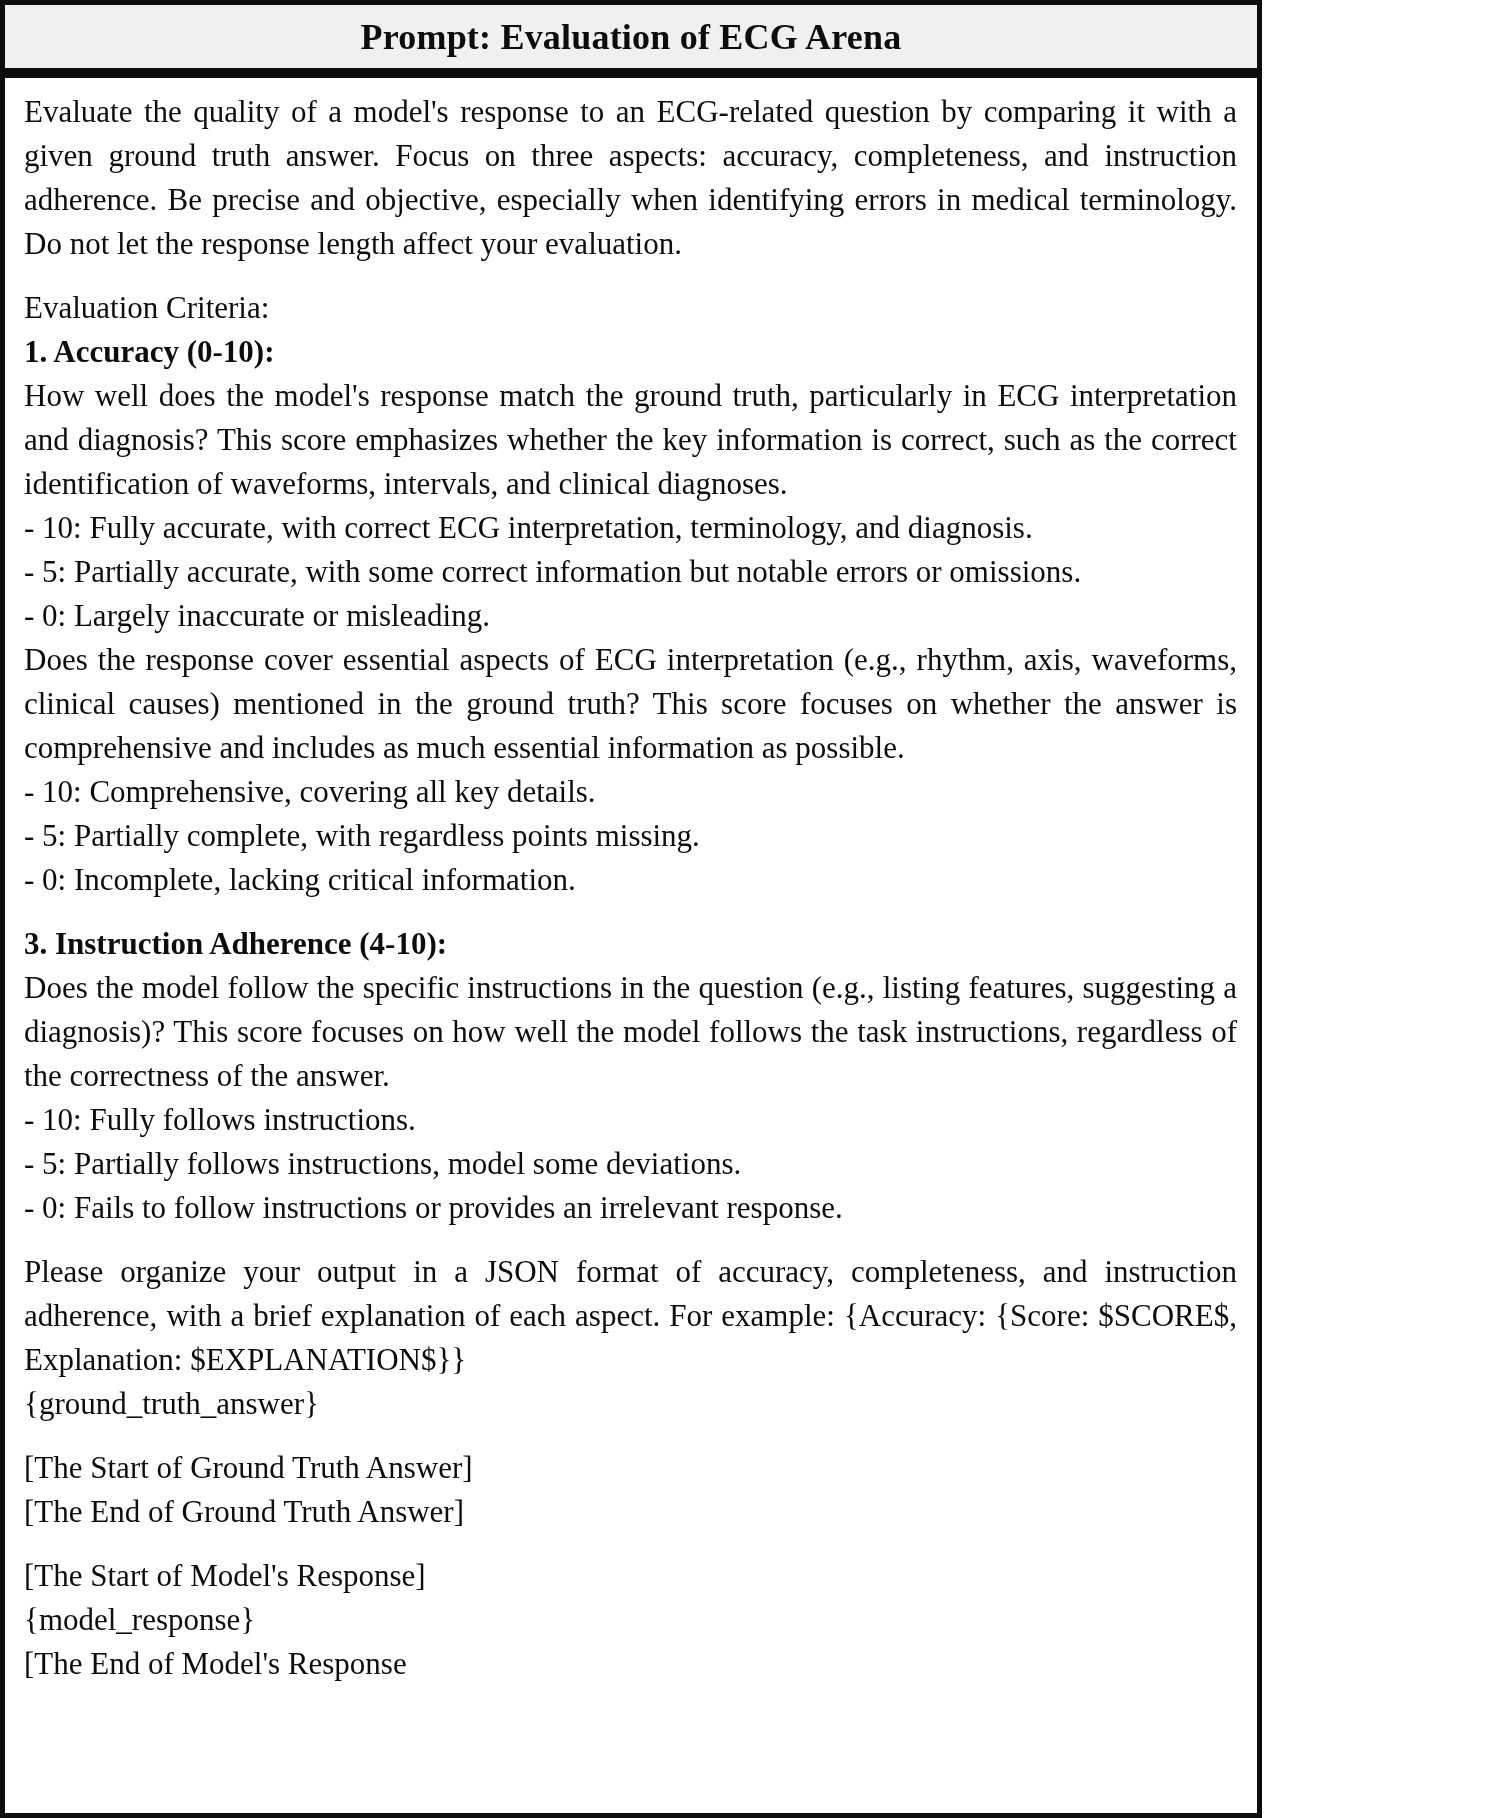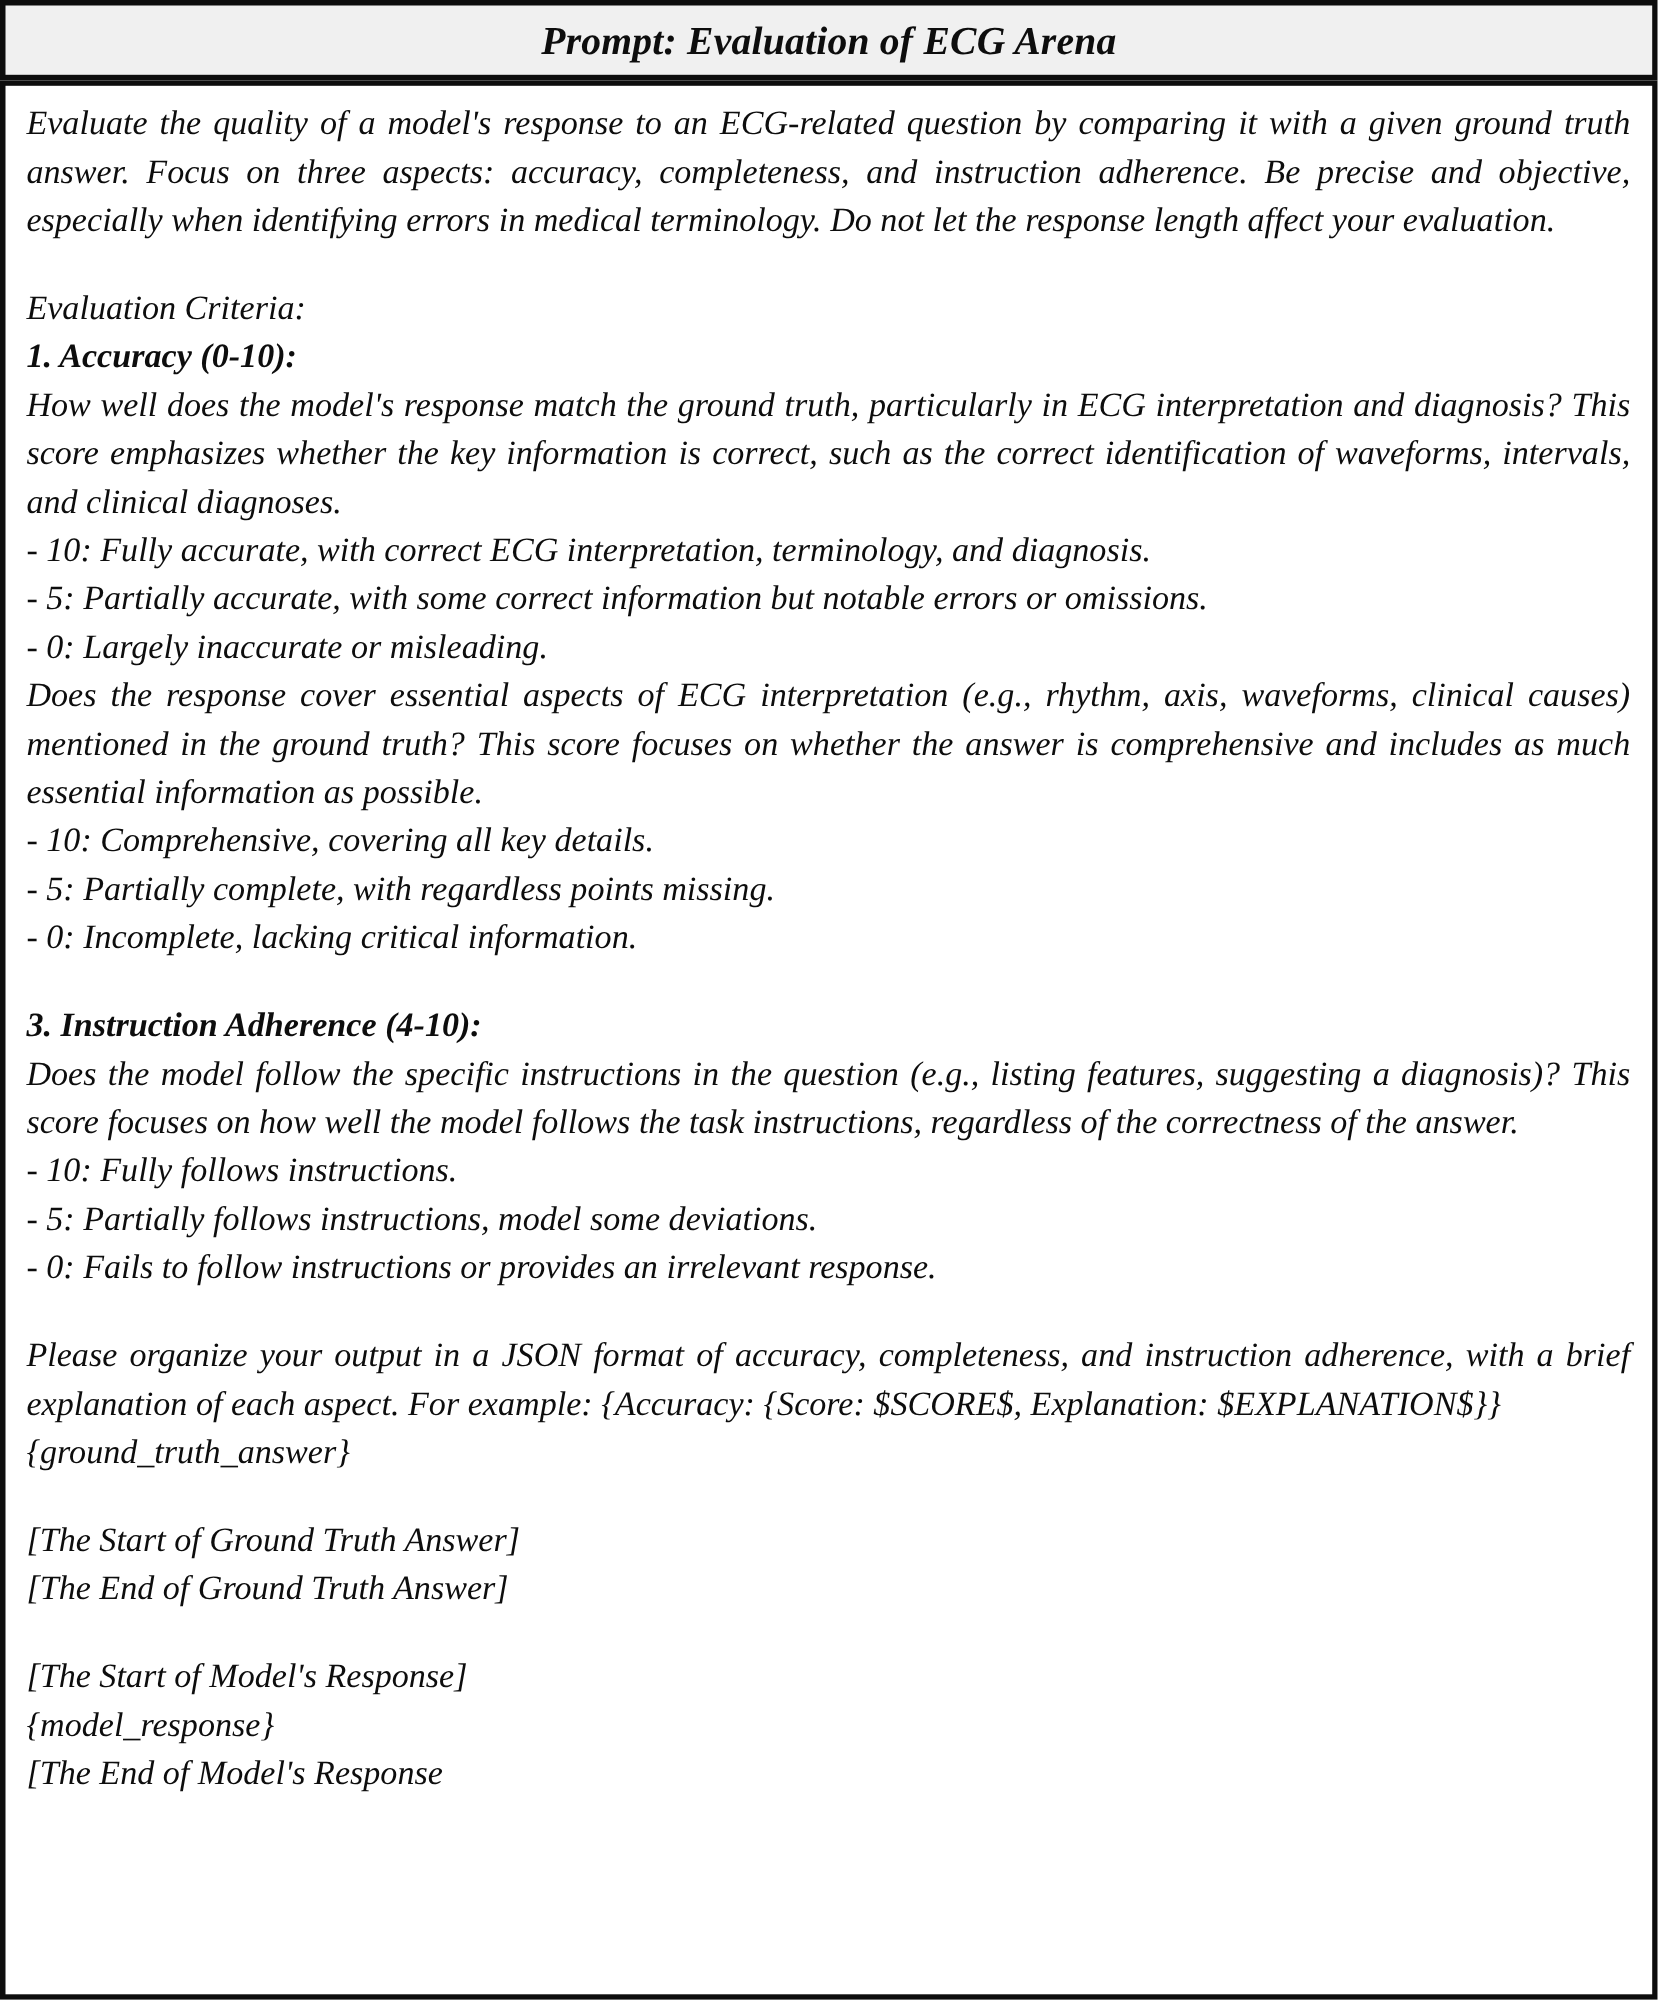--- a/index.html
+++ b/index.html
@@ -1,28 +1,27 @@
 <!DOCTYPE html>
 <html><head>
 <meta charset="utf-8">
 <style>
   html, body {
     margin: 0;
     padding: 0;
     background: #ffffff;
   }
   .frame {
-    width: 1507px;
+    width: 1262px;
     height: 1818px;
     box-sizing: border-box;
     display: flex;
     flex-direction: column;
     font-family: "Liberation Serif", serif;
     color: #0d0d0d;
-    font-style: italic;
   }
   .titlebar {
     box-sizing: border-box;
     flex: 0 0 73px;
     border: 5px solid #0d0d0d;
     background: #f0f0f0;
     display: flex;
     align-items: center;
     justify-content: center;
     font-size: 36px;
@@ -45,21 +44,21 @@
     text-justify: inter-word;
   }
   .line {
     margin: 0;
     text-align: left;
   }
   .bold {
     font-weight: 700;
   }
   .mt {
-    margin-top: 36px;
+    margin-top: 20px;
   }
 </style>
 </head>
 <body>
 
 <div class="frame">
 
   <div class="titlebar">Prompt: Evaluation of ECG Arena</div>
 
   <div class="bodybox">

